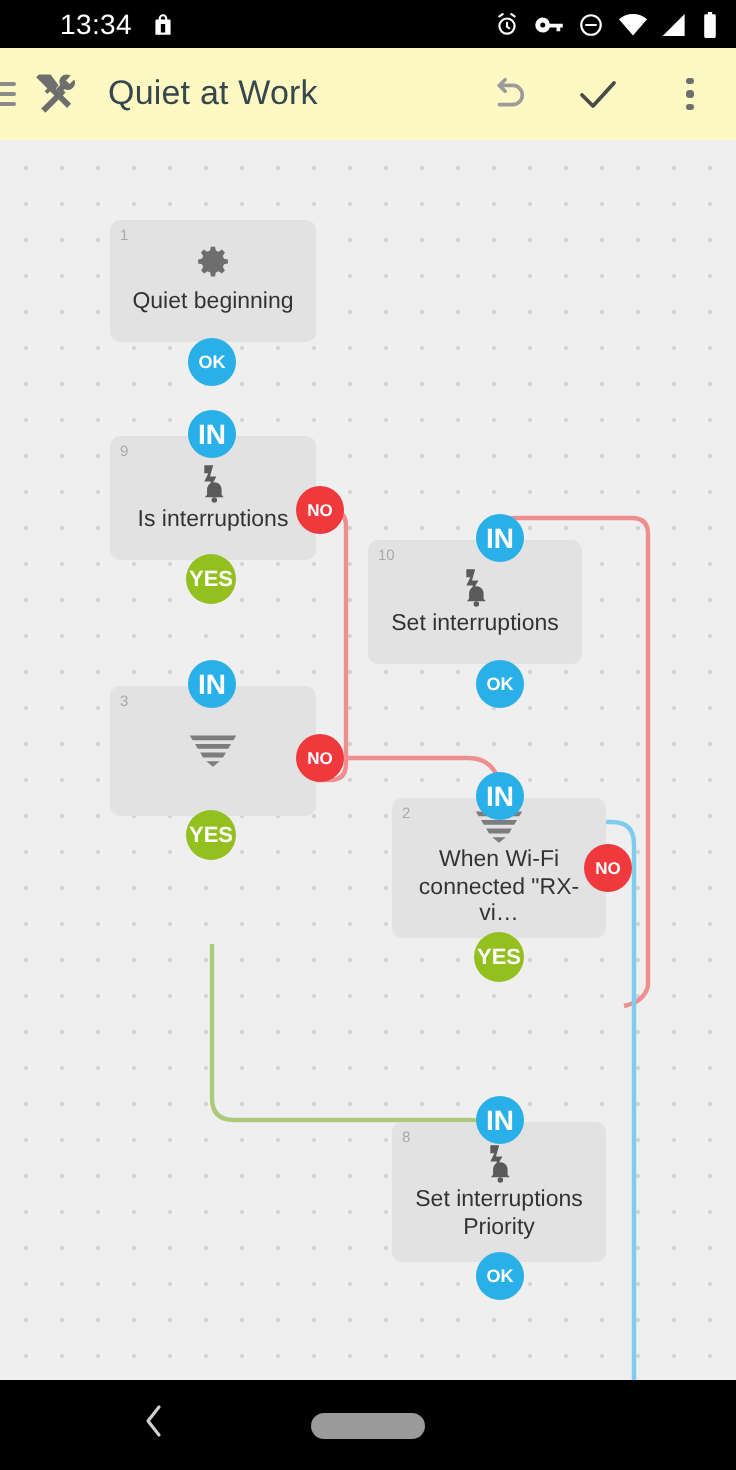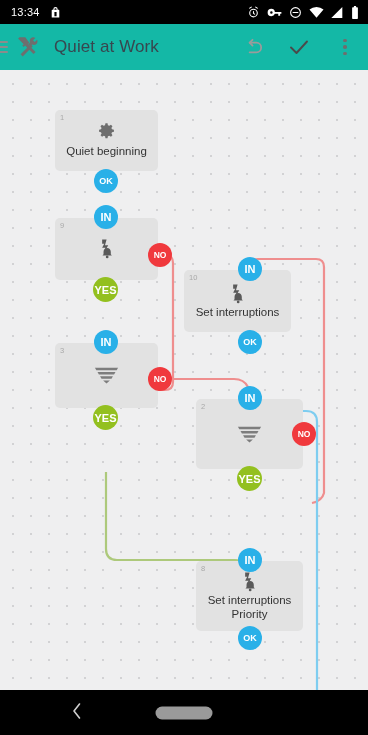--- a/index.html
+++ b/index.html
@@ -9,29 +9,29 @@
     background:#ececed;
     -webkit-font-smoothing:antialiased;
   }
   #app { position:relative; width:368px; height:735px; overflow:hidden; }
 
   
   .statusbar {
     position:absolute; top:0; left:0; width:368px; height:24px;
     background:#000; color:#fff; display:flex; align-items:center;
   }
-  .sb-time { font-size:11px; margin-left:11px; letter-spacing:.2px; }
+  .sb-time { font-size:14px; margin-left:30px; letter-spacing:.2px; }
   .sb-appicon { margin-left:9px; display:flex; align-items:center; }
   .sb-right { margin-left:auto; margin-right:9px; display:flex; align-items:center; gap:7px; }
   .sb-right svg, .sb-appicon svg { display:block; }
 
   
   .toolbar {
     position:absolute; top:24px; left:0; width:368px; height:46px;
-    background:#14b8a6; display:flex; align-items:center;
+    background:#fef9c3; display:flex; align-items:center;
     box-shadow:0 1px 2px rgba(0,0,0,.13);
   }
   .tb-hamb { width:14px; margin-left:-4px; display:flex; flex-direction:column; gap:3px; }
   .tb-hamb i { display:block; height:2px; background:#8b8b8b; border-radius:1px; }
   .tb-hamb i:nth-child(1){ width:12px; }
   .tb-hamb i:nth-child(2){ width:12px; }
   .tb-hamb i:nth-child(3){ width:12px; }
   .tb-tools { margin-left:6px; display:flex; align-items:center; }
   .tb-title {
     margin-left:14px; font-size:17px; color:#37474f; font-weight:400;
@@ -67,21 +67,21 @@
     font-size:11.5px; color:#333; line-height:13.5px; padding:0 6px;
     white-space:pre-line;
   }
 
   
   .port {
     position:absolute; border-radius:50%; display:flex;
     align-items:center; justify-content:center;
     color:#fff; font-weight:700; font-family:"Liberation Sans", sans-serif;
   }
-  .port.in  { background:#29b0e8; width:24px; height:24px; font-size:11px; }
+  .port.in  { background:#29b0e8; width:24px; height:24px; font-size:14px; }
   .port.ok  { background:#29b0e8; width:24px; height:24px; font-size:9px;text-align:center; }
   .port.yes { background:#93c01f; width:25px; height:25px; font-size:11px; }
   .port.no  { background:#f0393d; width:24px; height:24px; font-size:8.5px;text-align:right; }
 
   
   .navbar {
     position:absolute; bottom:0; left:0; width:368px; height:45px;
     background:#000; display:flex; align-items:center;
   }
   .nav-back { position:absolute; left:70px; top:50%; transform:translateY(-50%); }
@@ -228,20 +228,21 @@
     <div class="port in" style="left:94px; top:135px; z-index:3;">IN</div>
     <div class="block" style="left:55px; top:148px; width:103px; height:62px;">
       <span class="block-num">9</span>
       <span class="block-ico">
         <svg width="20" height="21" viewBox="0 0 24 26" fill="#5a5a5a">
           <path d="M6 2h5.5l-2 7h4l-5 9 1.6-6H6l2.5-5H6V2z"></path>
           <path d="M12.2 12.5c-2.5 0-4.5 2-4.5 4.5v3.2l-1.3 1.6h11.6l-1.3-1.6V17c0-2.5-2-4.5-4.5-4.5z"></path>
           <circle cx="12.2" cy="23.5" r="1.7"></circle>
         </svg>
       </span>
+      <span class="block-label">Is interruptions</span>
     </div>
     <div class="port yes" style="left:93px; top:207px;">YES</div>
     <div class="port no" style="left:148px; top:173px;">NO</div>
 
     <div class="port in" style="left:238px; top:187px; z-index:3;">IN</div>
     <div class="block" style="left:184px; top:200px; width:107px; height:62px;">
       <span class="block-num">10</span>
       <span class="block-ico">
         <svg width="20" height="21" viewBox="0 0 24 26" fill="#5a5a5a">
           <path d="M6 2h5.5l-2 7h4l-5 9 1.6-6H6l2.5-5H6V2z"></path>
@@ -272,20 +273,22 @@
     <div class="block" style="left:196px; top:329px; width:107px; height:70px;">
       <span class="block-num">2</span>
       <span class="block-ico">
         <svg width="25" height="19" viewBox="0 0 28 20" fill="#7d7d7d">
           <path d="M14 2.4L27 2.4 25.4 5.1 2.6 5.1 1 2.4z"></path>
           <path d="M3.9 7.2h20.2l-1.6 2.7H5.5z"></path>
           <path d="M6.8 12h14.4l-1.6 2.7H8.4z"></path>
           <path d="M10.2 16.8h7.6L14 20z"></path>
         </svg>
       </span>
+      <span class="block-label">When Wi-Fi
+connected "RX-vi…</span>
     </div>
     <div class="port yes" style="left:237px; top:396px;">YES</div>
     <div class="port no" style="left:292px; top:352px;">NO</div>
 
     <div class="port in" style="left:238px; top:478px; z-index:3;">IN</div>
     <div class="block" style="left:196px; top:491px; width:107px; height:70px;">
       <span class="block-num">8</span>
       <span class="block-ico">
         <svg width="20" height="21" viewBox="0 0 24 26" fill="#5a5a5a">
           <path d="M6 2h5.5l-2 7h4l-5 9 1.6-6H6l2.5-5H6V2z"></path>

